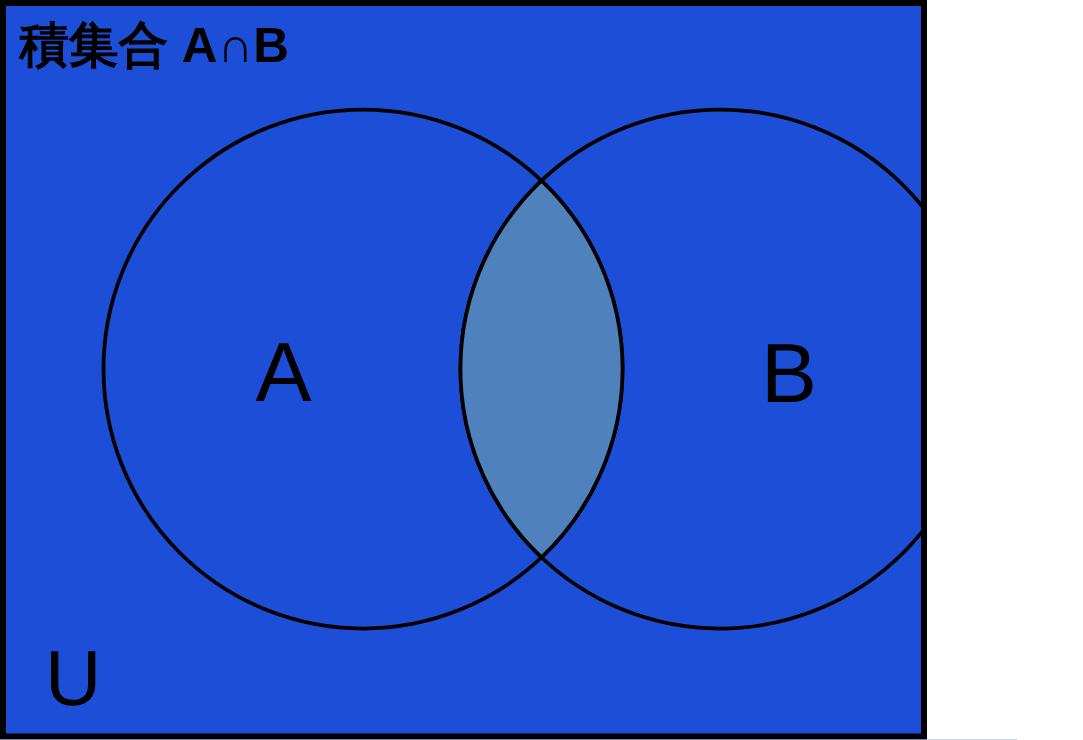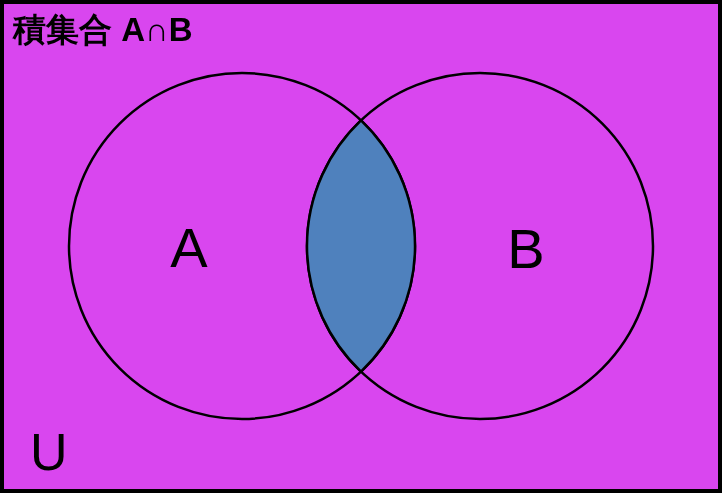--- a/index.html
+++ b/index.html
@@ -3,25 +3,25 @@
 <meta charset="utf-8">
 <style>
   html, body {
     margin: 0;
     padding: 0;
     background: #ffffff;
     font-family: "Liberation Sans", sans-serif;
   }
   .frame {
     position: relative;
-    width: 722px;
+    width: 618px;
     height: 493px;
     box-sizing: border-box;
     border: 4px solid #000000;
-    background: #d946ef;
+    background: #1d4ed8;
     overflow: hidden;
   }
   .frame svg {
     display: block;
     width: 714px;
     height: 485px;
   }
   .diagram-title {
     font-family: "Liberation Sans", sans-serif;
     font-size: 33px;

